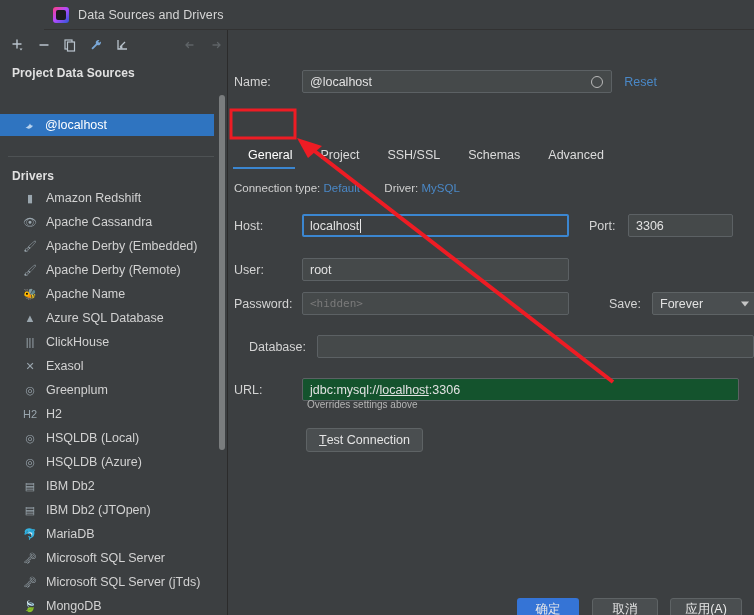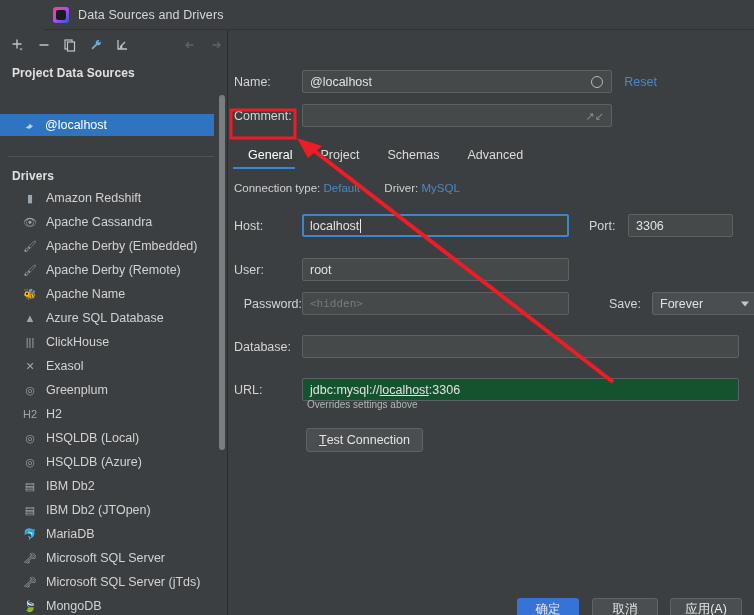--- a/index.html
+++ b/index.html
@@ -327,31 +327,25 @@
 
     <div class="frow" style="left:5px; top:40px;">
       <div class="flabel" style="width:68px;">Name:</div>
       <div class="field" style="width:310px;">
         <span>@localhost</span>
         <span class="circle-icon"></span>
       </div>
     </div>
     <div class="reset-link">Reset</div>
 
-    <div class="frow" style="left:5px; top:74px;">
-      <div class="flabel" style="width:68px;">Comment:</div>
-      <div class="field" style="width:310px;">
-        <span></span>
-        <span class="expand-icon">↗↙</span>
-      </div>
-    </div>
 
     <div class="tabs" id="tabs">
         <div class="tab active">General</div>
         <div class="tab">Project</div>
+        <div class="tab">SSH/SSL</div>
         <div class="tab">Schemas</div>
         <div class="tab">Advanced</div>
       </div>
     <div class="tab-underline" style="left:4px; top:137px; position:absolute; width:62px;"></div>
 
     <div class="meta-row">
       <span>Connection type:</span>
       <span class="lnk">Default</span>
       <span class="sp"></span>
       <span>Driver:</span>
@@ -373,34 +367,34 @@
     </div>
 
     <div class="frow" style="left:5px; top:228px;">
       <div class="flabel" style="width:68px;">User:</div>
       <div class="field" style="width:267px;">
         <span>root</span>
       </div>
     </div>
 
     <div class="frow" style="left:5px; top:262px;">
-      <div class="flabel" style="width:68px;text-align:right;">Password:</div>
+      <div class="flabel" style="width:68px;">Password:</div>
       <div class="field" style="width:267px;">
         <span class="ph">&lt;hidden&gt;</span>
       </div>
     </div>
     <div class="frow" style="left:380px; top:262px;">
       <div class="flabel" style="width:43px;">Save:</div>
       <div class="select" style="width:105px;">
         <span>Forever</span>
         <span class="arrow"></span>
       </div>
     </div>
 
-    <div class="frow" style="left:5px; top:305px;">
+    <div class="frow" style="left:20px; top:305px;">
       <div class="flabel" style="width:68px;">Database:</div>
       <div class="field" style="width:437px;">
         <span></span>
       </div>
     </div>
 
     <div class="frow" style="left:5px; top:348px;">
       <div class="flabel" style="width:68px;">URL:</div>
       <div class="field plain url-text" style="width:437px;">
         <span>jdbc:mysql://</span>

